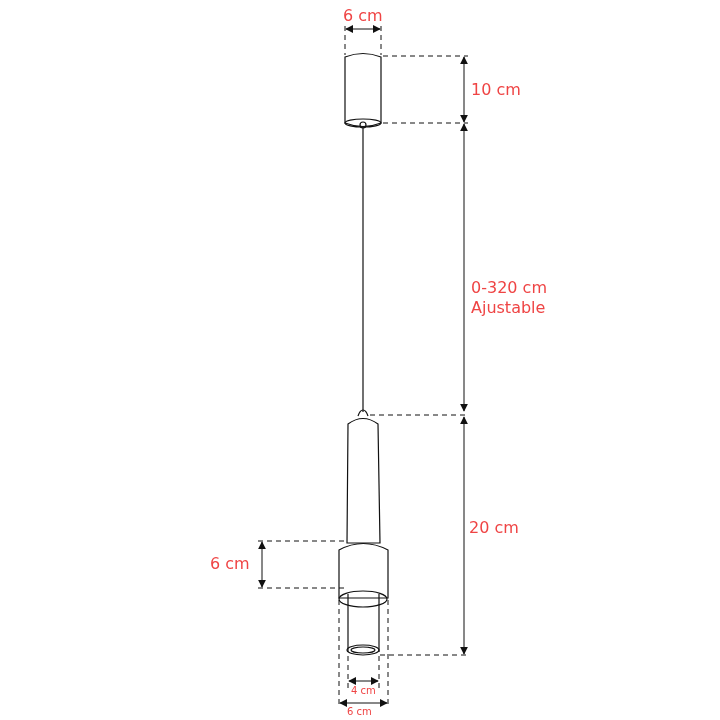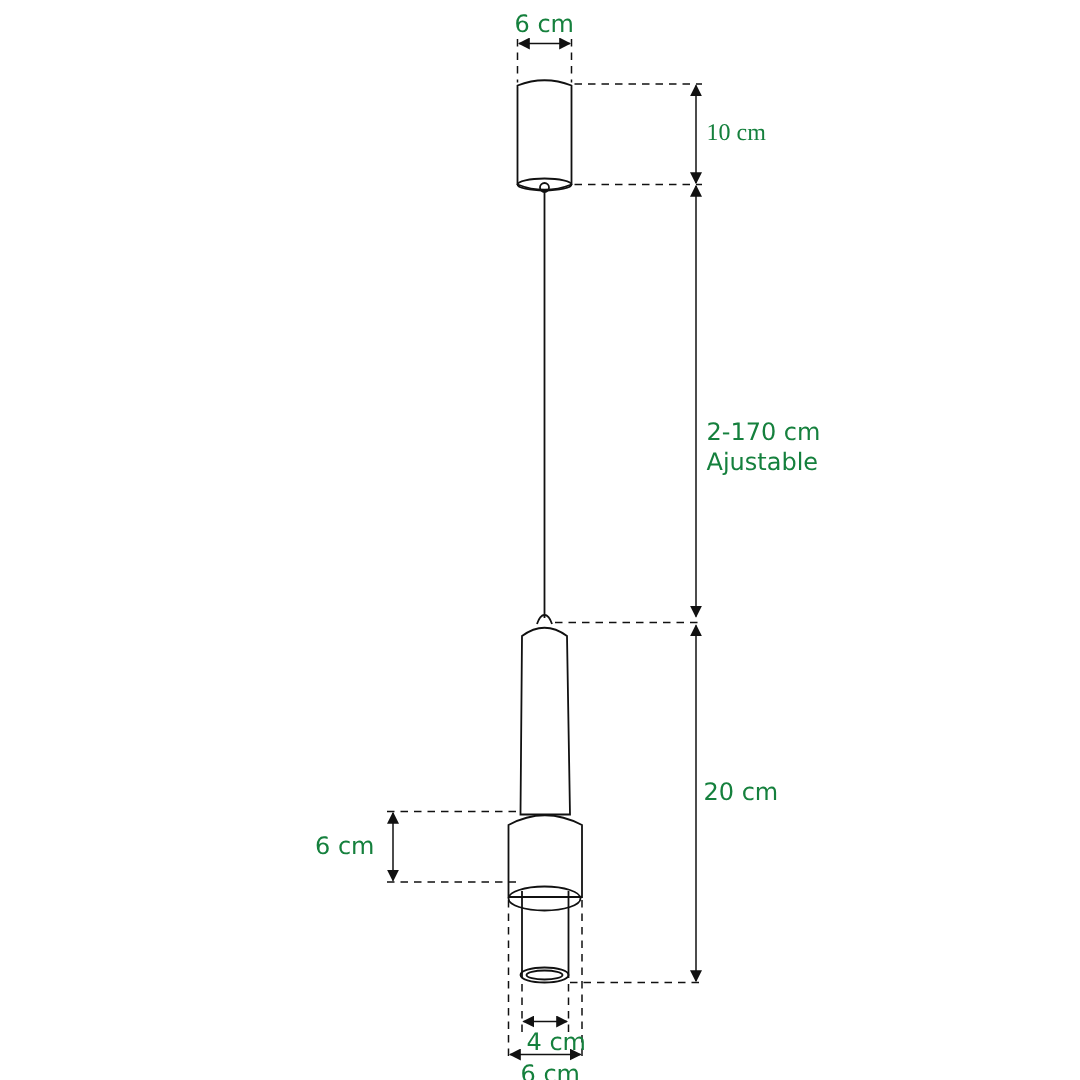--- a/index.html
+++ b/index.html
@@ -1,20 +1,20 @@
 <!DOCTYPE html>
 <html><head>
 <meta charset="utf-8">
 <style>
   html, body { margin: 0; padding: 0; background: #ffffff; }
   body { width: 720px; height: 720px; overflow: hidden; position: relative; }
   #diagram { position: absolute; left: 0; top: 0; width: 720px; height: 720px; }
-  .lbl { position: absolute; font-family: "DejaVu Sans", sans-serif; color: #15803d; white-space: nowrap; }
+  .lbl { position: absolute; font-family: "DejaVu Sans", sans-serif; color: #ef4444; white-space: nowrap; }
   .lg { font-size: 16px; }
-  .sm { font-size: 16px; text-align: right; }
+  .sm { font-size: 10px; text-align: right; }
   .adj { line-height: 20px; }
 </style>
 </head>
 <body>
 
 <svg id="diagram" viewBox="0 0 720 720" xmlns="http://www.w3.org/2000/svg">
   <defs>
     <marker id="arr" viewBox="0 0 10 10" refX="9" refY="5" markerWidth="8" markerHeight="8" orient="auto-start-reverse">
       <path d="M0,0 L10,5 L0,10 z" fill="#111"></path>
     </marker>
@@ -69,21 +69,21 @@
     <line x1="379" y1="656" x2="379" y2="690" stroke-dasharray="5,4"></line>
     <line x1="349" y1="681" x2="378" y2="681" marker-start="url(#arr)" marker-end="url(#arr)"></line>
 
     <line x1="339" y1="600" x2="339" y2="708" stroke-dasharray="5,4"></line>
     <line x1="388" y1="600" x2="388" y2="708" stroke-dasharray="5,4"></line>
     <line x1="340" y1="703" x2="387" y2="703" marker-start="url(#arr)" marker-end="url(#arr)"></line>
   </g>
 </svg>
 
 <div class="lbl lg" style="left:343px; top:6px;">6 cm</div>
-<div class="lbl lg" style="left:471px; top:80px;font-family:Liberation Serif, serif;">10 cm</div>
+<div class="lbl lg" style="left:471px; top:80px;">10 cm</div>
 <div class="lbl lg adj" style="left:471px; top:278px;">
-  <div>2-170 cm</div>
+  <div>0-320 cm</div>
   <div>Ajustable</div>
 </div>
 <div class="lbl lg" style="left:469px; top:518px;">20 cm</div>
 <div class="lbl lg" style="left:210px; top:554px;">6 cm</div>
 <div class="lbl sm" style="left:351px; top:685px;">4 cm</div>
 <div class="lbl sm" style="left:347px; top:706px;">6 cm</div>
 
 </body></html>

